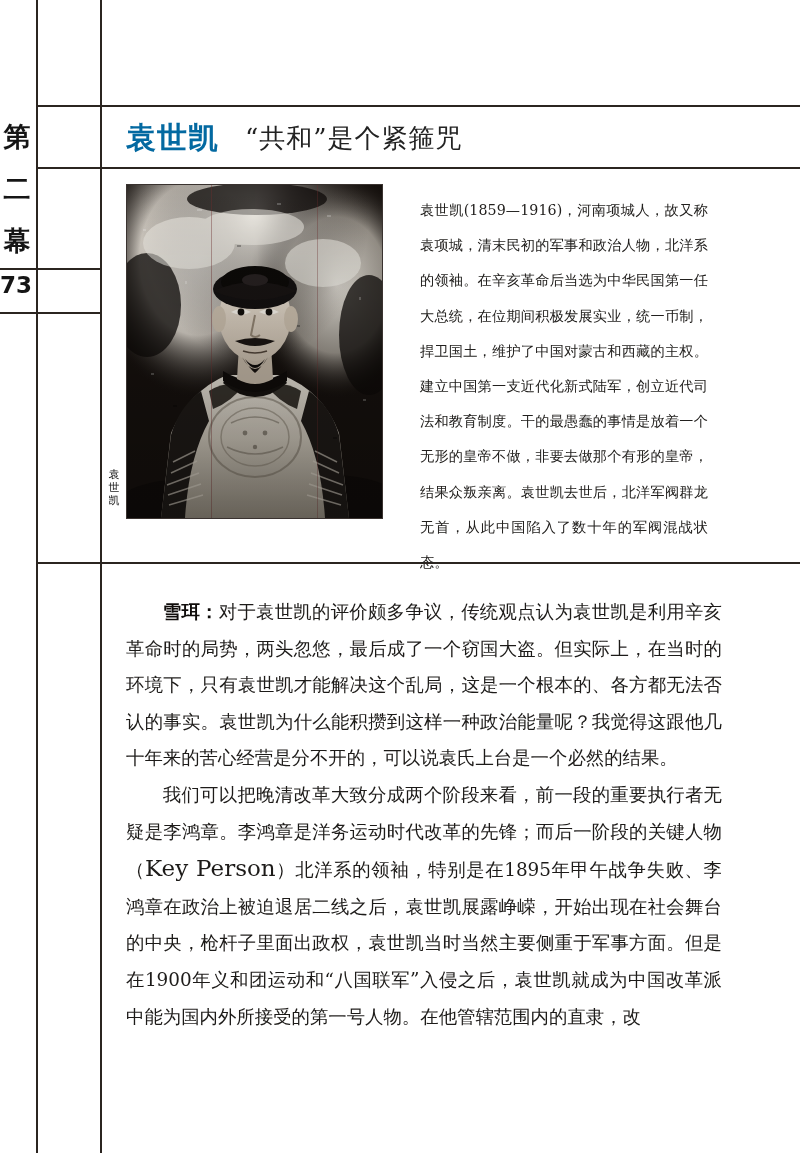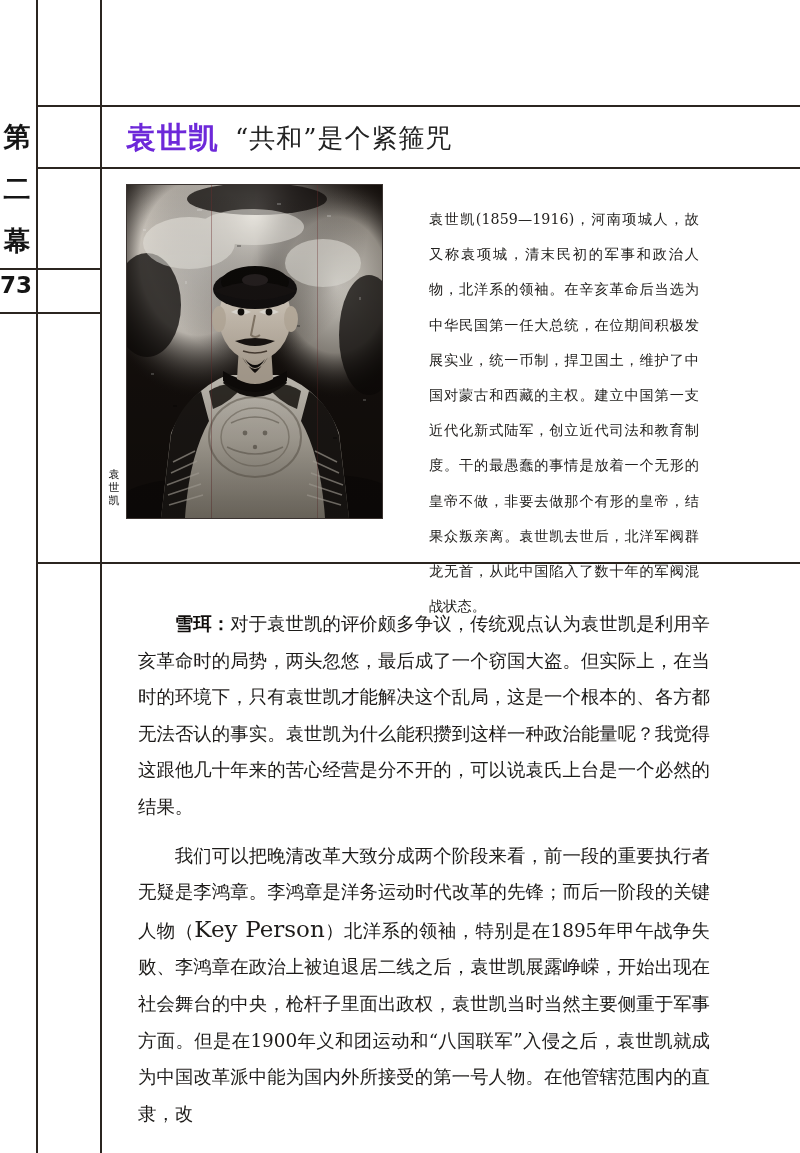--- a/index.html
+++ b/index.html
@@ -89,24 +89,24 @@
     top: 110px;
     height: 56px;
     display: flex;
     align-items: center;
   }
   .title-name {
     font-family: "DejaVu Sans", "Liberation Sans", sans-serif;
     font-weight: bold;
     font-size: 30px;
     letter-spacing: 1px;
-    color: #6d28d9;
+    color: #0369a1;
   }
   .title-sub {
-    margin-left: 16px;
+    margin-left: 26px;
     font-family: "DejaVu Serif", "Liberation Serif", serif;
     font-size: 26px;
     letter-spacing: 1px;
     color: #232323;
   }
 
   
   .figure-block {
     position: absolute;
     left: 104px;
@@ -142,35 +142,35 @@
     position: absolute;
     left: 413px;
     top: 186px;
     width: 302px;
     font-family: "DejaVu Serif", "Liberation Serif", serif;
     font-size: 14.2px;
     line-height: 35.2px;
     color: #22201e;
     letter-spacing: 0.1px;
   }
-  .bio p { margin: 16px; text-align: justify; text-justify: inter-character; }
+  .bio p { margin: 7px; text-align: justify; text-justify: inter-character; }
 
   
   .body-text {
     position: absolute;
     left: 126px;
     top: 594px;
     width: 596px;
     font-family: "DejaVu Serif", "Liberation Serif", serif;
     font-size: 18.4px;
     line-height: 36.6px;
     color: #1d1b19;
   }
   .body-text p {
-    margin: 12px;
+    margin: 0;
     text-indent: 2em;
     text-align: justify;
     text-justify: inter-character;
   }
   .speaker {
     font-family: "DejaVu Sans", "Liberation Sans", sans-serif;
     font-weight: bold;
     font-size: 18.4px;
     color: #100d0b;
   }

